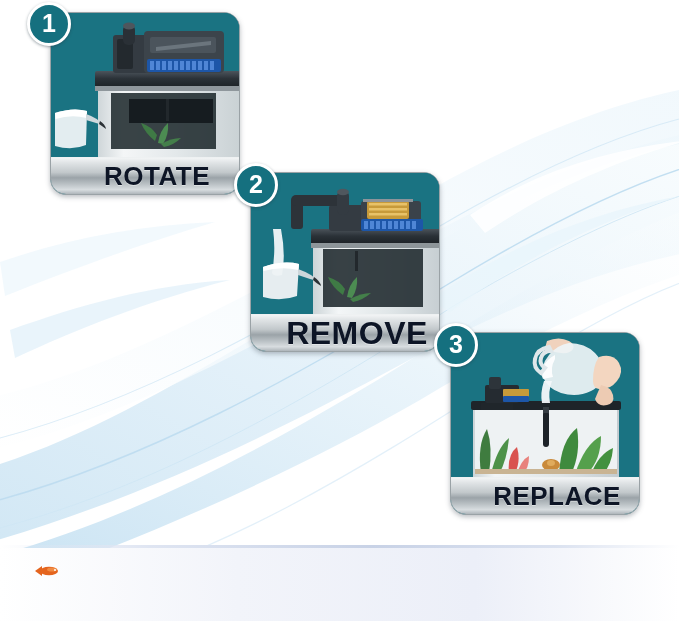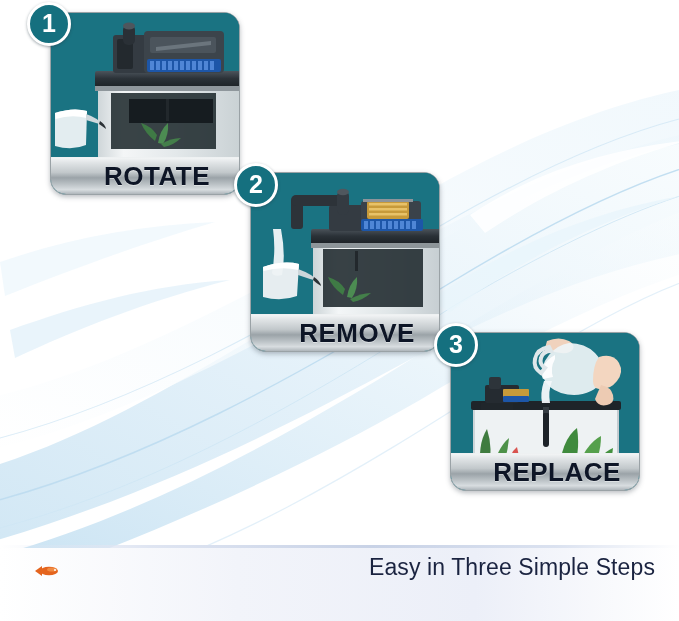--- a/index.html
+++ b/index.html
@@ -255,28 +255,28 @@
         <path d="M47,96 q14,5 20,12 q-9,-2 -20,-6 Z" fill="#ccd6da"></path>
         <path d="M63,104 q6,4 7,9 q-5,-3 -8,-6 Z" fill="#2b3136"></path>
 
         <path d="M92,122 q-11,-8 -15,-18 q11,3 17,12 Z" fill="#3f7a45"></path>
         <path d="M96,124 q2,-13 10,-20 q1,12 -5,21 Z" fill="#4c8c52"></path>
         <path d="M99,126 q11,-6 21,-6 q-8,7 -18,9 Z" fill="#447f4a"></path>
         <rect x="104" y="78" width="3" height="20" fill="#22282c"></rect>
       </svg>
     </div>
     <div class="label-bar" style="height:37px;">
-      <span style="font-size:26px;">REMOVE</span>
+      <span style="font-size:32px;">REMOVE</span>
     </div>
   </div>
   <div class="badge" style="left:234px; top:163px;">
     <span>2</span>
   </div>
 
-  <div class="panel" style="left:450px; top:332px; width:190px; height:159px;">
+  <div class="panel" style="left:450px; top:332px; width:190px; height:183px;">
     <div class="panel-photo" style="height:146px;">
       <svg viewBox="0 0 190 146" width="190" height="146" preserveAspectRatio="none">
         <rect x="0" y="0" width="190" height="146" fill="#1a7382"></rect>
         <defs>
           <linearGradient id="p3glass" x1="0" y1="0" x2="1" y2="0">
             <stop offset="0%" stop-color="#ccd4d7"></stop>
             <stop offset="15%" stop-color="#f2f5f6"></stop>
             <stop offset="60%" stop-color="#dfe5e7"></stop>
             <stop offset="100%" stop-color="#c3cbcf"></stop>
           </linearGradient>
@@ -334,17 +334,16 @@
 
   <div id="divider"></div>
   <div id="caption-wrap">
     <svg id="fish-icon" width="26" height="14" viewBox="0 0 26 14">
       <path d="M2,7 L9,2 L9,12 Z" fill="#e4641e"></path>
       <ellipse cx="16" cy="7" rx="9" ry="4.3" fill="#e4641e"></ellipse>
       <ellipse cx="19" cy="5.6" rx="5" ry="2" fill="#f08a42"></ellipse>
       <circle cx="22" cy="6" r="1" fill="#ffffff"></circle>
     </svg>
     <div id="caption-text">
-      <div>Easy in Three Simple Steps</div>
     </div>
   </div>
 
 </div>
 
 </body></html>

